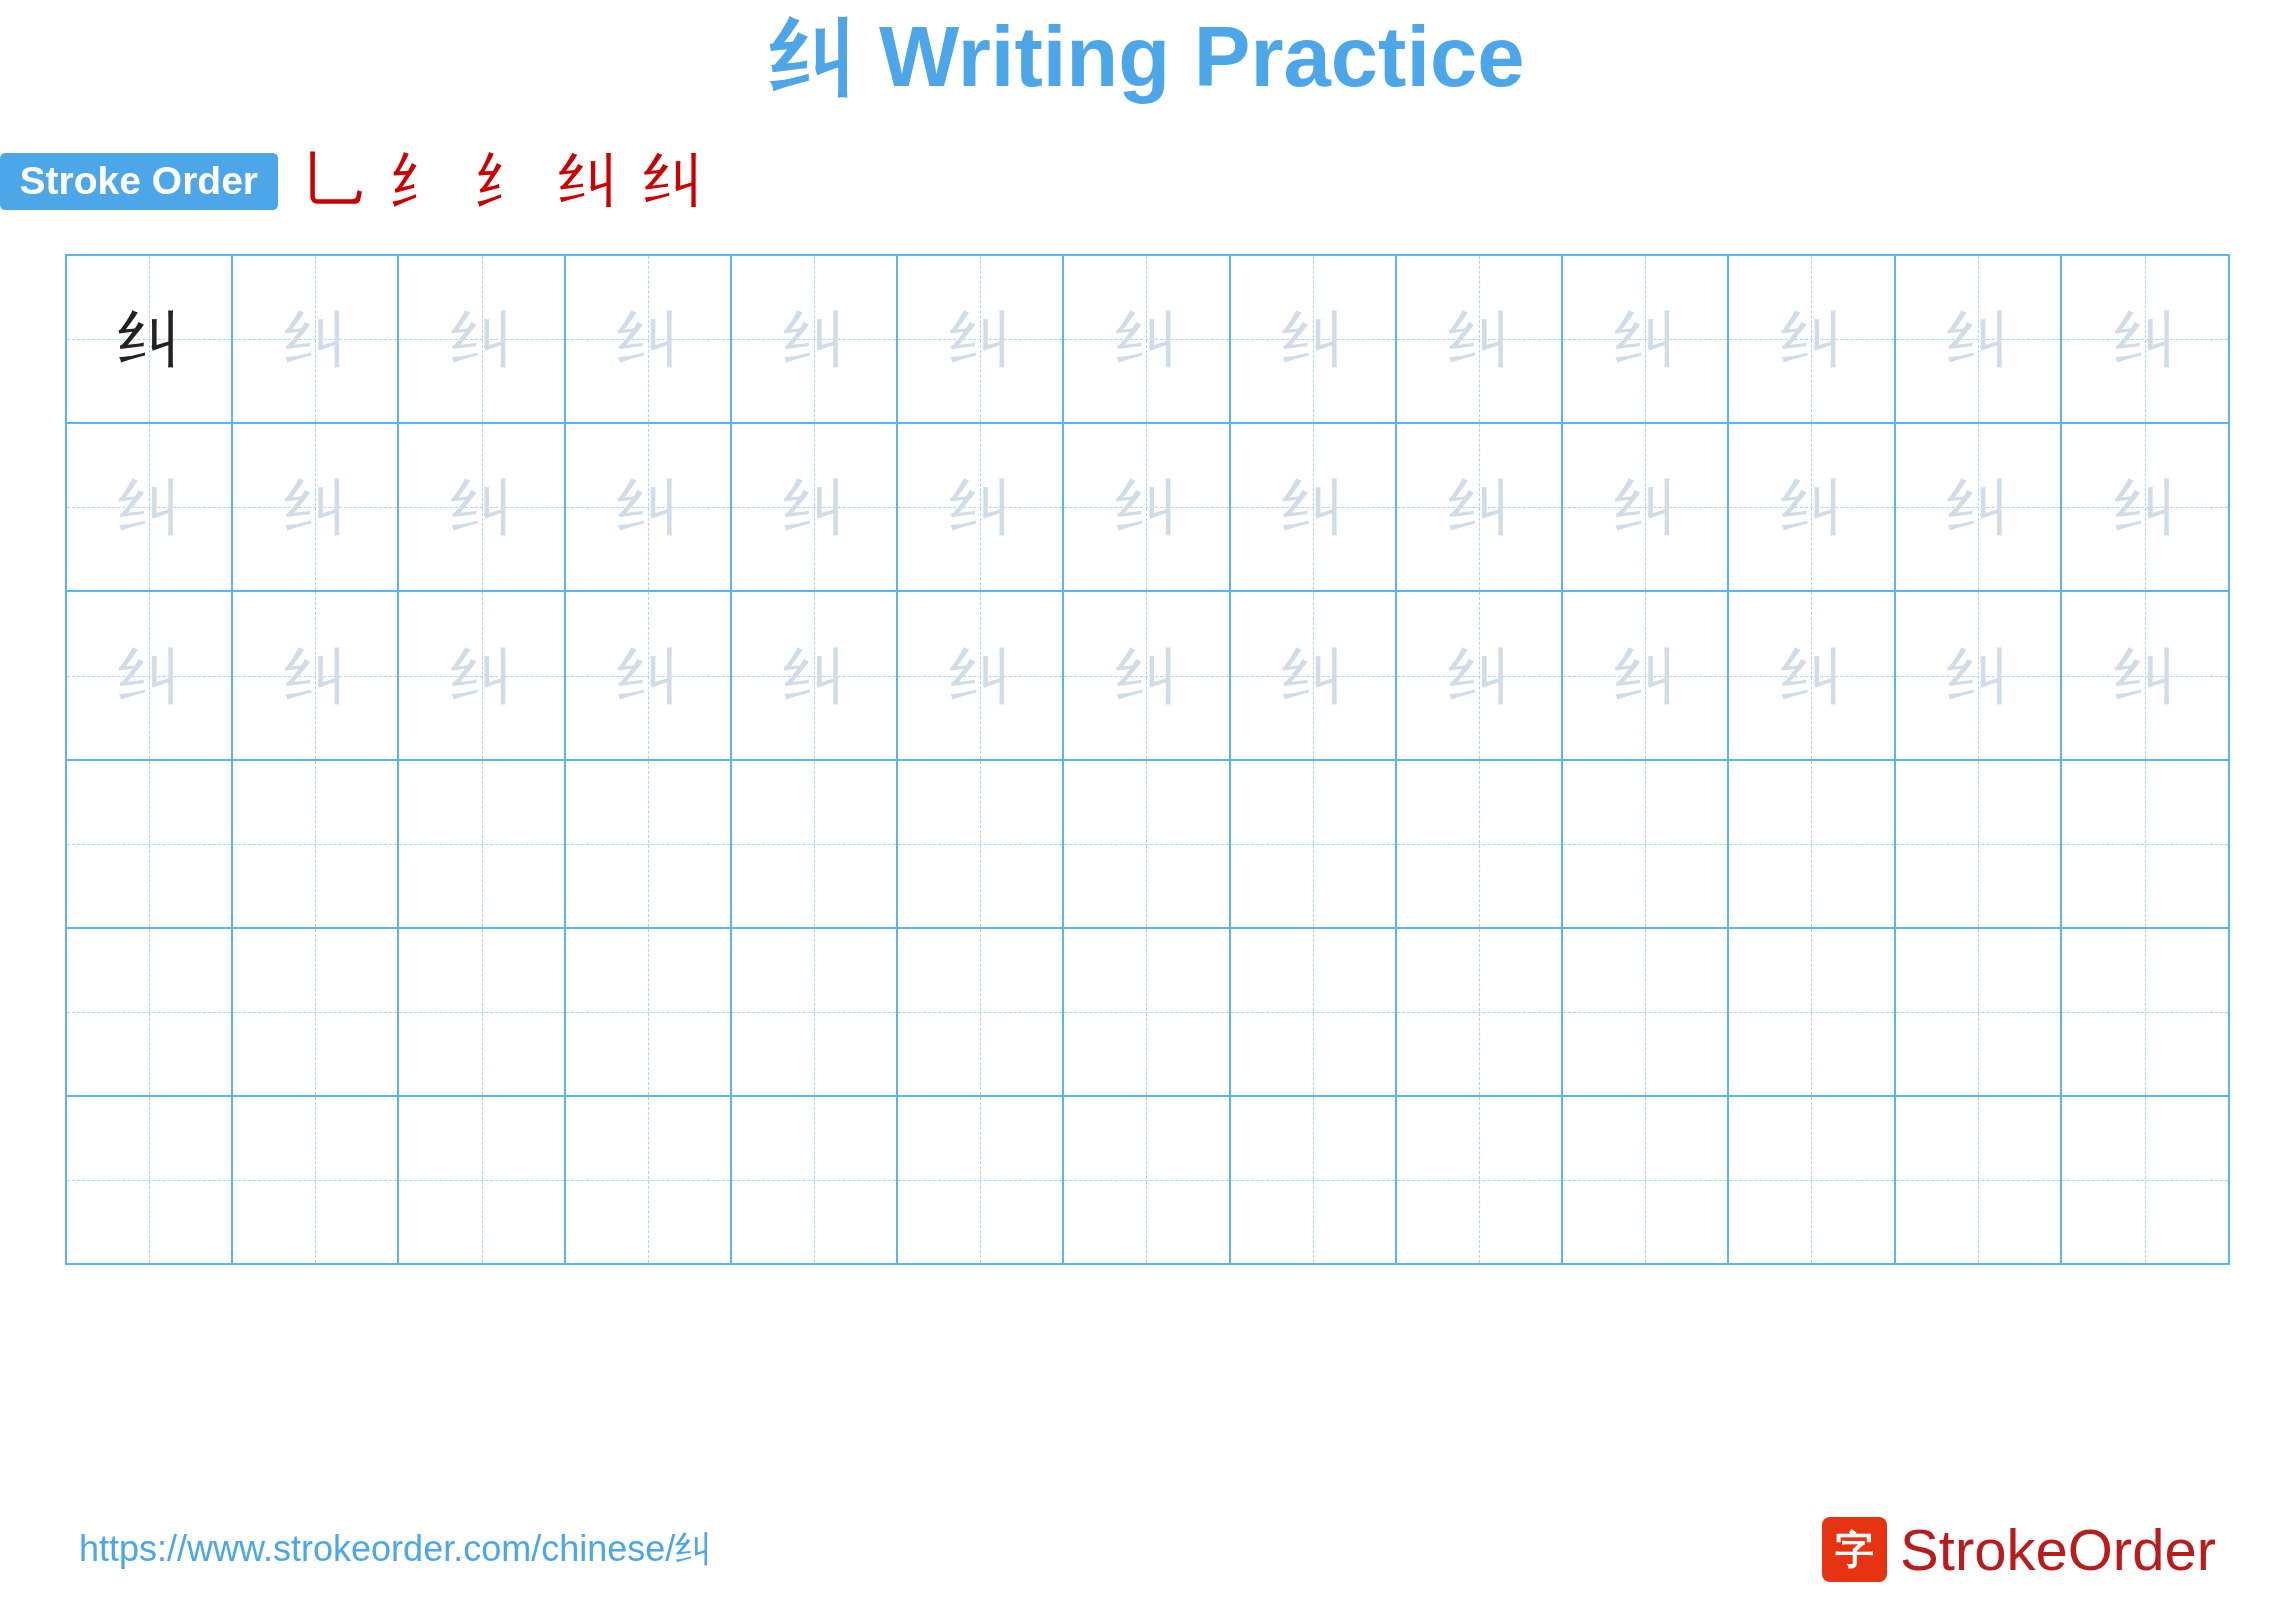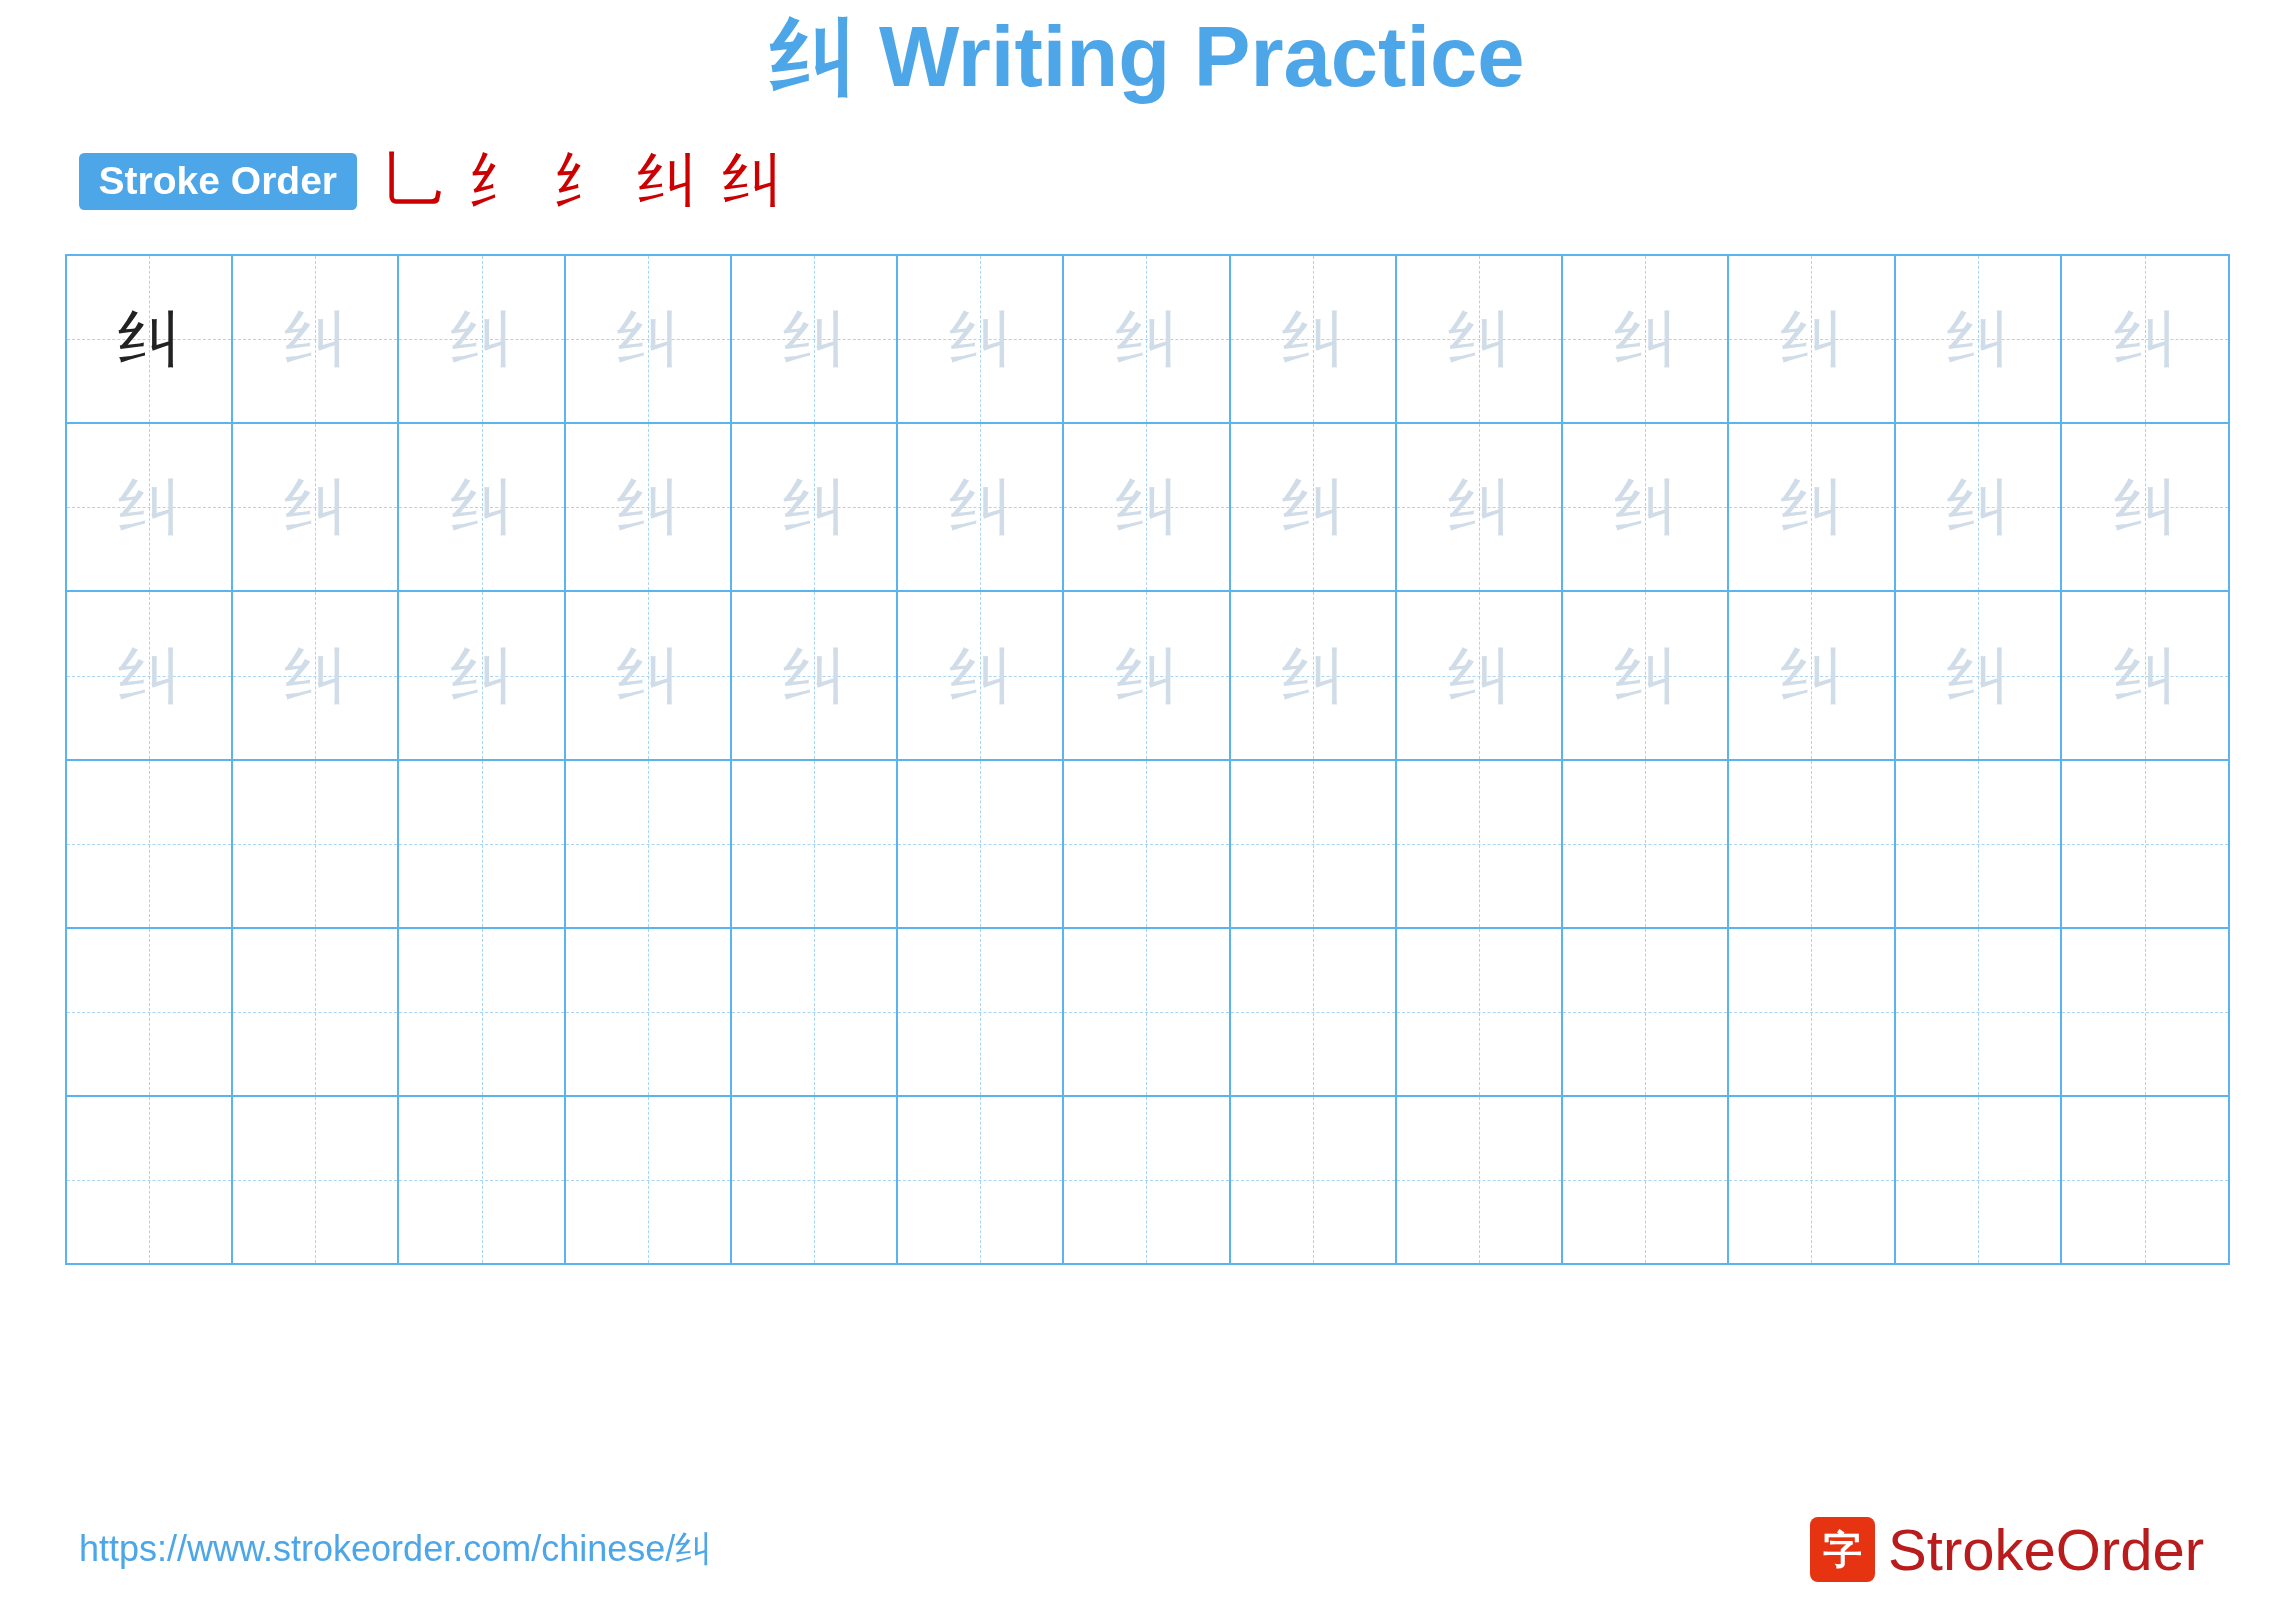--- a/index.html
+++ b/index.html
@@ -20,21 +20,20 @@
     .title-text {
       font-size: 85px;
       color: #4da6e8;
       font-weight: bold;
     }
 
     
     .stroke-order-row {
       display: flex;
       align-items: center;
-      padding-left: 79px;
       margin-bottom: 33px;
       gap: 26px;
     }
     .stroke-order-badge {
       background: #4da6e8;
       color: white;
       font-size: 39px;
       font-weight: bold;
       padding: 6.5px 19.6px;
       border-radius: 5.2px;
@@ -106,21 +105,21 @@
     }
     .cell-char.light {
       color: #d0dde8;
     }
 
     
     .footer {
       position: absolute;
       bottom: 39px;
       left: 0;
-      right: 12px;
+      right: 0;
       display: flex;
       align-items: center;
       justify-content: space-between;
       padding: 0 79px;
     }
     .footer-url {
       font-size: 36px;
       color: #4da6e8;
       text-decoration: none;
     }

